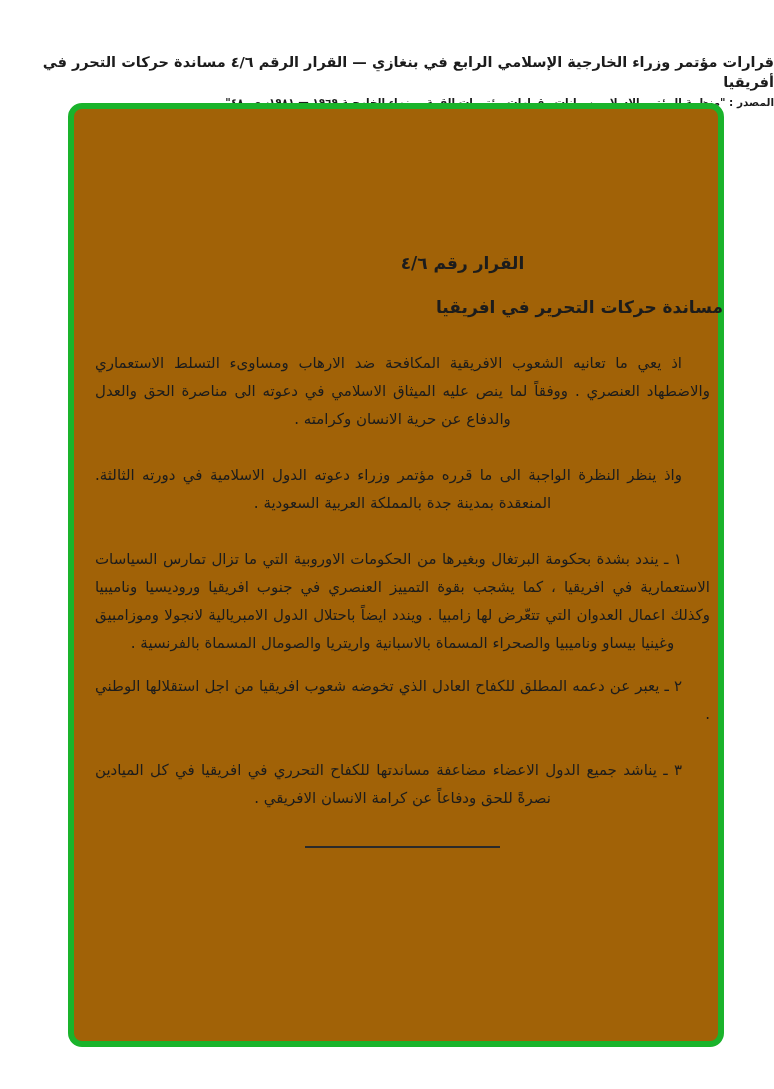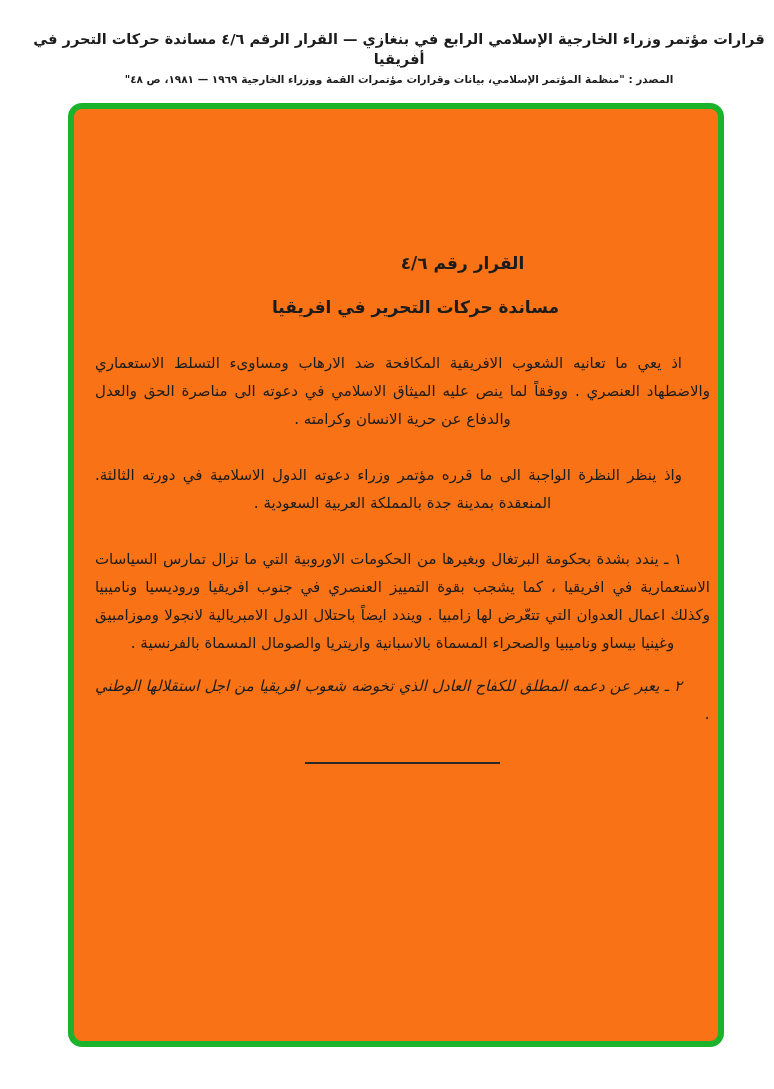--- a/index.html
+++ b/index.html
@@ -12,25 +12,24 @@
     height: 1089px;
     position: relative;
     font-family: "DejaVu Sans", sans-serif;
     color: #1c1c1c;
     overflow: hidden;
   }
 
   
   .top-caption {
     position: absolute;
-    top: 29px;
+    top: 52px;
     left: 0;
     right: 0;
     direction: rtl;
-    text-align: center;
     padding-left: 24px;
   }
   .caption-line1 {
     font-size: 14.5px;
     font-weight: bold;
     letter-spacing: 0;
     line-height: 1.4;
   }
   .caption-line2 {
     font-size: 10.5px;
@@ -41,54 +40,54 @@
 
   
   .doc-frame {
     position: absolute;
     left: 68px;
     top: 103px;
     width: 644px;
     height: 932px;
     border: 6px solid #1ab32b;
     border-radius: 14px;
-    background: #f97316;
+    background: #a16207;
     box-sizing: content-box;
   }
 
   
   .doc-content {
     direction: rtl;
     padding: 140px 8px 0 21px;
     font-size: 15px;
     line-height: 28px;
   }
   .doc-title {
     text-align: center;
     font-size: 17px;
     font-weight: bold;
     transform: translateX(60px);
     margin: 0 0 16px 0;
   }
   .doc-subtitle {
-    text-align: center;
+    text-align: right;
     font-size: 17px;
     font-weight: bold;
     transform: translateX(13px);
     margin: 0 0 14px 0;
     letter-spacing: 0.5px;
   }
   .para {
     margin: 0 0 15px 0;
     text-align: justify;
     text-indent: 28px;
   }
   .last-left   { text-align-last: left; }
   .last-center { text-align-last: center; margin-top: 28px; }
-  .last-right  { text-align-last: right; font-style: italic; }
+  .last-right  { text-align-last: right; }
 
   .divider {
     width: 195px;
     height: 2px;
     background: #2a2a2a;
     margin: 34px auto 0 auto;
   }
 </style>
 </head>
 <body>
@@ -108,17 +107,18 @@
 
     <p class="para last-center">اذ يعي ما تعانيه الشعوب الافريقية المكافحة ضد الارهاب ومساوىء التسلط الاستعماري والاضطهاد العنصري . ووفقاً لما ينص عليه الميثاق الاسلامي في دعوته الى مناصرة الحق والعدل والدفاع عن حرية الانسان وكرامته .</p>
 
 
     <p class="para last-center">واذ ينظر النظرة الواجبة الى ما قرره مؤتمر وزراء دعوته الدول الاسلامية في دورته الثالثة. المنعقدة بمدينة جدة بالمملكة العربية السعودية .</p>
 
     <p class="para last-center">١ ـ يندد بشدة بحكومة البرتغال وبغيرها من الحكومات الاوروبية التي ما تزال تمارس السياسات الاستعمارية في افريقيا ، كما يشجب بقوة التمييز العنصري في جنوب افريقيا وروديسيا وناميبيا وكذلك اعمال العدوان التي تتعّرض لها زامبيا . ويندد ايضاً باحتلال الدول الامبريالية لانجولا وموزامبيق وغينيا بيساو وناميبيا والصحراء المسماة بالاسبانية واريتريا والصومال المسماة بالفرنسية .</p>
 
     <p class="para last-right">٢ ـ يعبر عن دعمه المطلق للكفاح العادل الذي تخوضه شعوب افريقيا من اجل استقلالها الوطني .</p>
 
+    <p class="para last-center">٣ ـ يناشد جميع الدول الاعضاء مضاعفة مساندتها للكفاح التحرري في افريقيا في كل الميادين نصرةً للحق ودفاعاً عن كرامة الانسان الافريقي .</p>
 
     <div class="divider"></div>
 
   </div>
 </div>
 
 </body></html>

